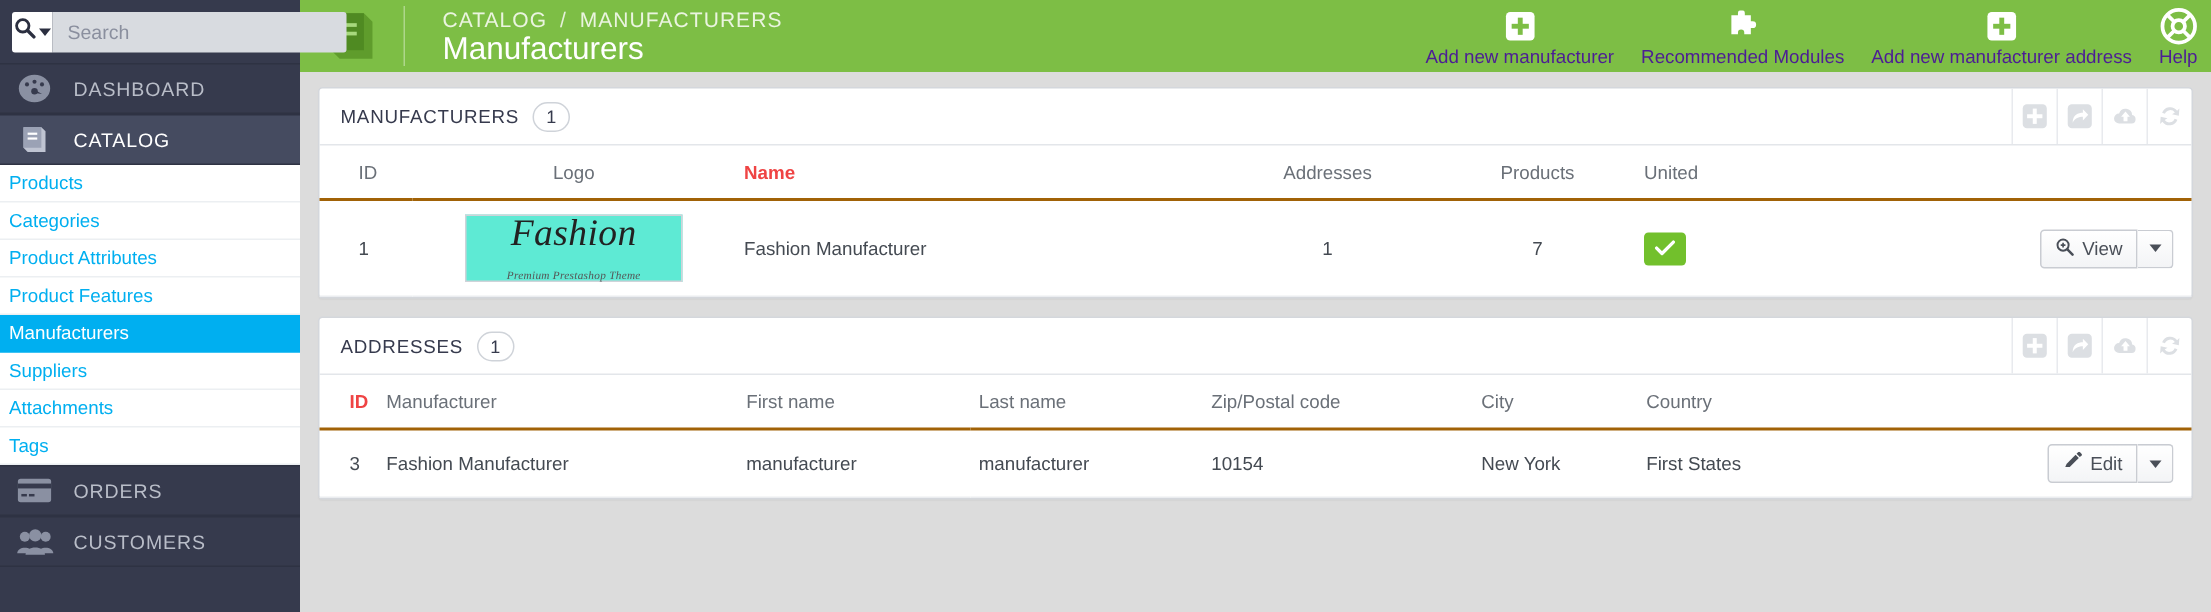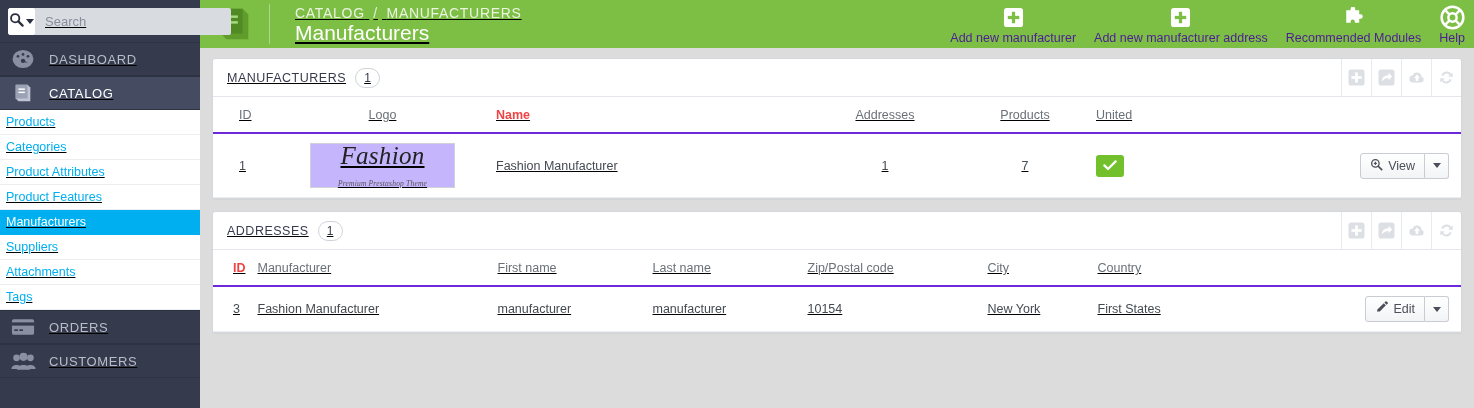--- a/index.html
+++ b/index.html
@@ -2,21 +2,21 @@
 <html><head>
 <meta charset="utf-8">
 <style>
   * { box-sizing: border-box; margin: 0; padding: 0; }
   html, body {
     width: 1474px; height: 408px;
     font-family: "Liberation Sans", sans-serif;
     background: #dcdcdc;
     overflow: hidden;
   }
-  .app { position: relative; width: 1474px; height: 408px; display: flex; text-decoration: underline; }
+  .app { position: relative; width: 1474px; height: 408px; display: flex; }
 
   
   .sidebar {
     width: 200px; height: 408px;
     background: #363a4d;
     flex: 0 0 200px;
     position: relative;
     z-index: 5;
   }
   .search-bar {
@@ -135,33 +135,33 @@
     width: 30px; height: 37px;
     display: flex; align-items: center; justify-content: center;
     border-left: 1px solid #e8eaee;
     cursor: pointer;
   }
 
   table { width: 100%; border-collapse: collapse; }
   thead th {
     font-size: 12.5px; color: #6a7078; font-weight: normal;
     text-align: left; padding: 11px 6px 10px 6px;
-    border-bottom: 2px solid #6d28d9;
+    border-bottom: 2px solid #a16207;
   }
   thead th.sorted { font-weight: bold; color: #ef4444; }
   tbody td {
     font-size: 12.5px; color: #444a52;
     padding: 9px 6px; border-bottom: 1px solid #ebedf0;
     vertical-align: middle;
   }
   .c-center { text-align: center; }
 
   .logo-box {
     width: 145px; height: 45px;
-    border: 1px solid #cfd3d9; background: #c4b5fd;
+    border: 1px solid #cfd3d9; background: #5eead4;
     display: flex; flex-direction: column;
     align-items: center; justify-content: center;
     margin: 0 auto;
     gap: 12px;
   }
   .logo-word {
     font-family: "Liberation Serif", serif;
     font-style: italic; font-size: 25px; color: #222;
     line-height: 25px; letter-spacing: .3px;
   }
@@ -317,35 +317,35 @@
             <svg width="21" height="21" viewBox="0 0 22 22">
               <rect x="1" y="1" width="20" height="20" rx="3" fill="#fff"></rect>
               <rect x="9.3" y="5" width="3.4" height="12" fill="#7dbe45"></rect>
               <rect x="5" y="9.3" width="12" height="3.4" fill="#7dbe45"></rect>
             </svg>
           </span>
           <span class="tx">Add new manufacturer</span>
         </a>
         <a class="tb-action">
           <span class="ic">
+            <svg width="23" height="21" viewBox="0 0 24 22">
+              <path d="M9 2 a2.4 2.4 0 0 1 4.8 0 v1.3 h4.2 v4.2 h1.3 a2.4 2.4 0 0 1 0 4.8 h-1.3 v4.2 h-4.6 v-1.1 a2.2 2.2 0 0 0-4.4 0 v1.1 H4.4 V3.3 H9 Z" fill="#fff"></path>
+            </svg>
+          </span>
+          <span class="tx">Recommended Modules</span>
+        </a>
+        <a class="tb-action">
+          <span class="ic">
             <svg width="21" height="21" viewBox="0 0 22 22">
               <rect x="1" y="1" width="20" height="20" rx="3" fill="#fff"></rect>
               <rect x="9.3" y="5" width="3.4" height="12" fill="#7dbe45"></rect>
               <rect x="5" y="9.3" width="12" height="3.4" fill="#7dbe45"></rect>
             </svg>
           </span>
           <span class="tx">Add new manufacturer address</span>
-        </a>
-        <a class="tb-action">
-          <span class="ic">
-            <svg width="23" height="21" viewBox="0 0 24 22">
-              <path d="M9 2 a2.4 2.4 0 0 1 4.8 0 v1.3 h4.2 v4.2 h1.3 a2.4 2.4 0 0 1 0 4.8 h-1.3 v4.2 h-4.6 v-1.1 a2.2 2.2 0 0 0-4.4 0 v1.1 H4.4 V3.3 H9 Z" fill="#fff"></path>
-            </svg>
-          </span>
-          <span class="tx">Recommended Modules</span>
         </a>
         <a class="tb-action">
           <span class="ic">
             <svg width="25" height="25" viewBox="0 0 26 26">
               <circle cx="13" cy="13" r="11.3" fill="none" stroke="#fff" stroke-width="2.6"></circle>
               <circle cx="13" cy="13" r="4.3" fill="none" stroke="#fff" stroke-width="2.6"></circle>
               <line x1="5.6" y1="5.6" x2="9.9" y2="9.9" stroke="#fff" stroke-width="2.6"></line>
               <line x1="16.1" y1="16.1" x2="20.4" y2="20.4" stroke="#fff" stroke-width="2.6"></line>
               <line x1="20.4" y1="5.6" x2="16.1" y2="9.9" stroke="#fff" stroke-width="2.6"></line>
               <line x1="9.9" y1="16.1" x2="5.6" y2="20.4" stroke="#fff" stroke-width="2.6"></line>

